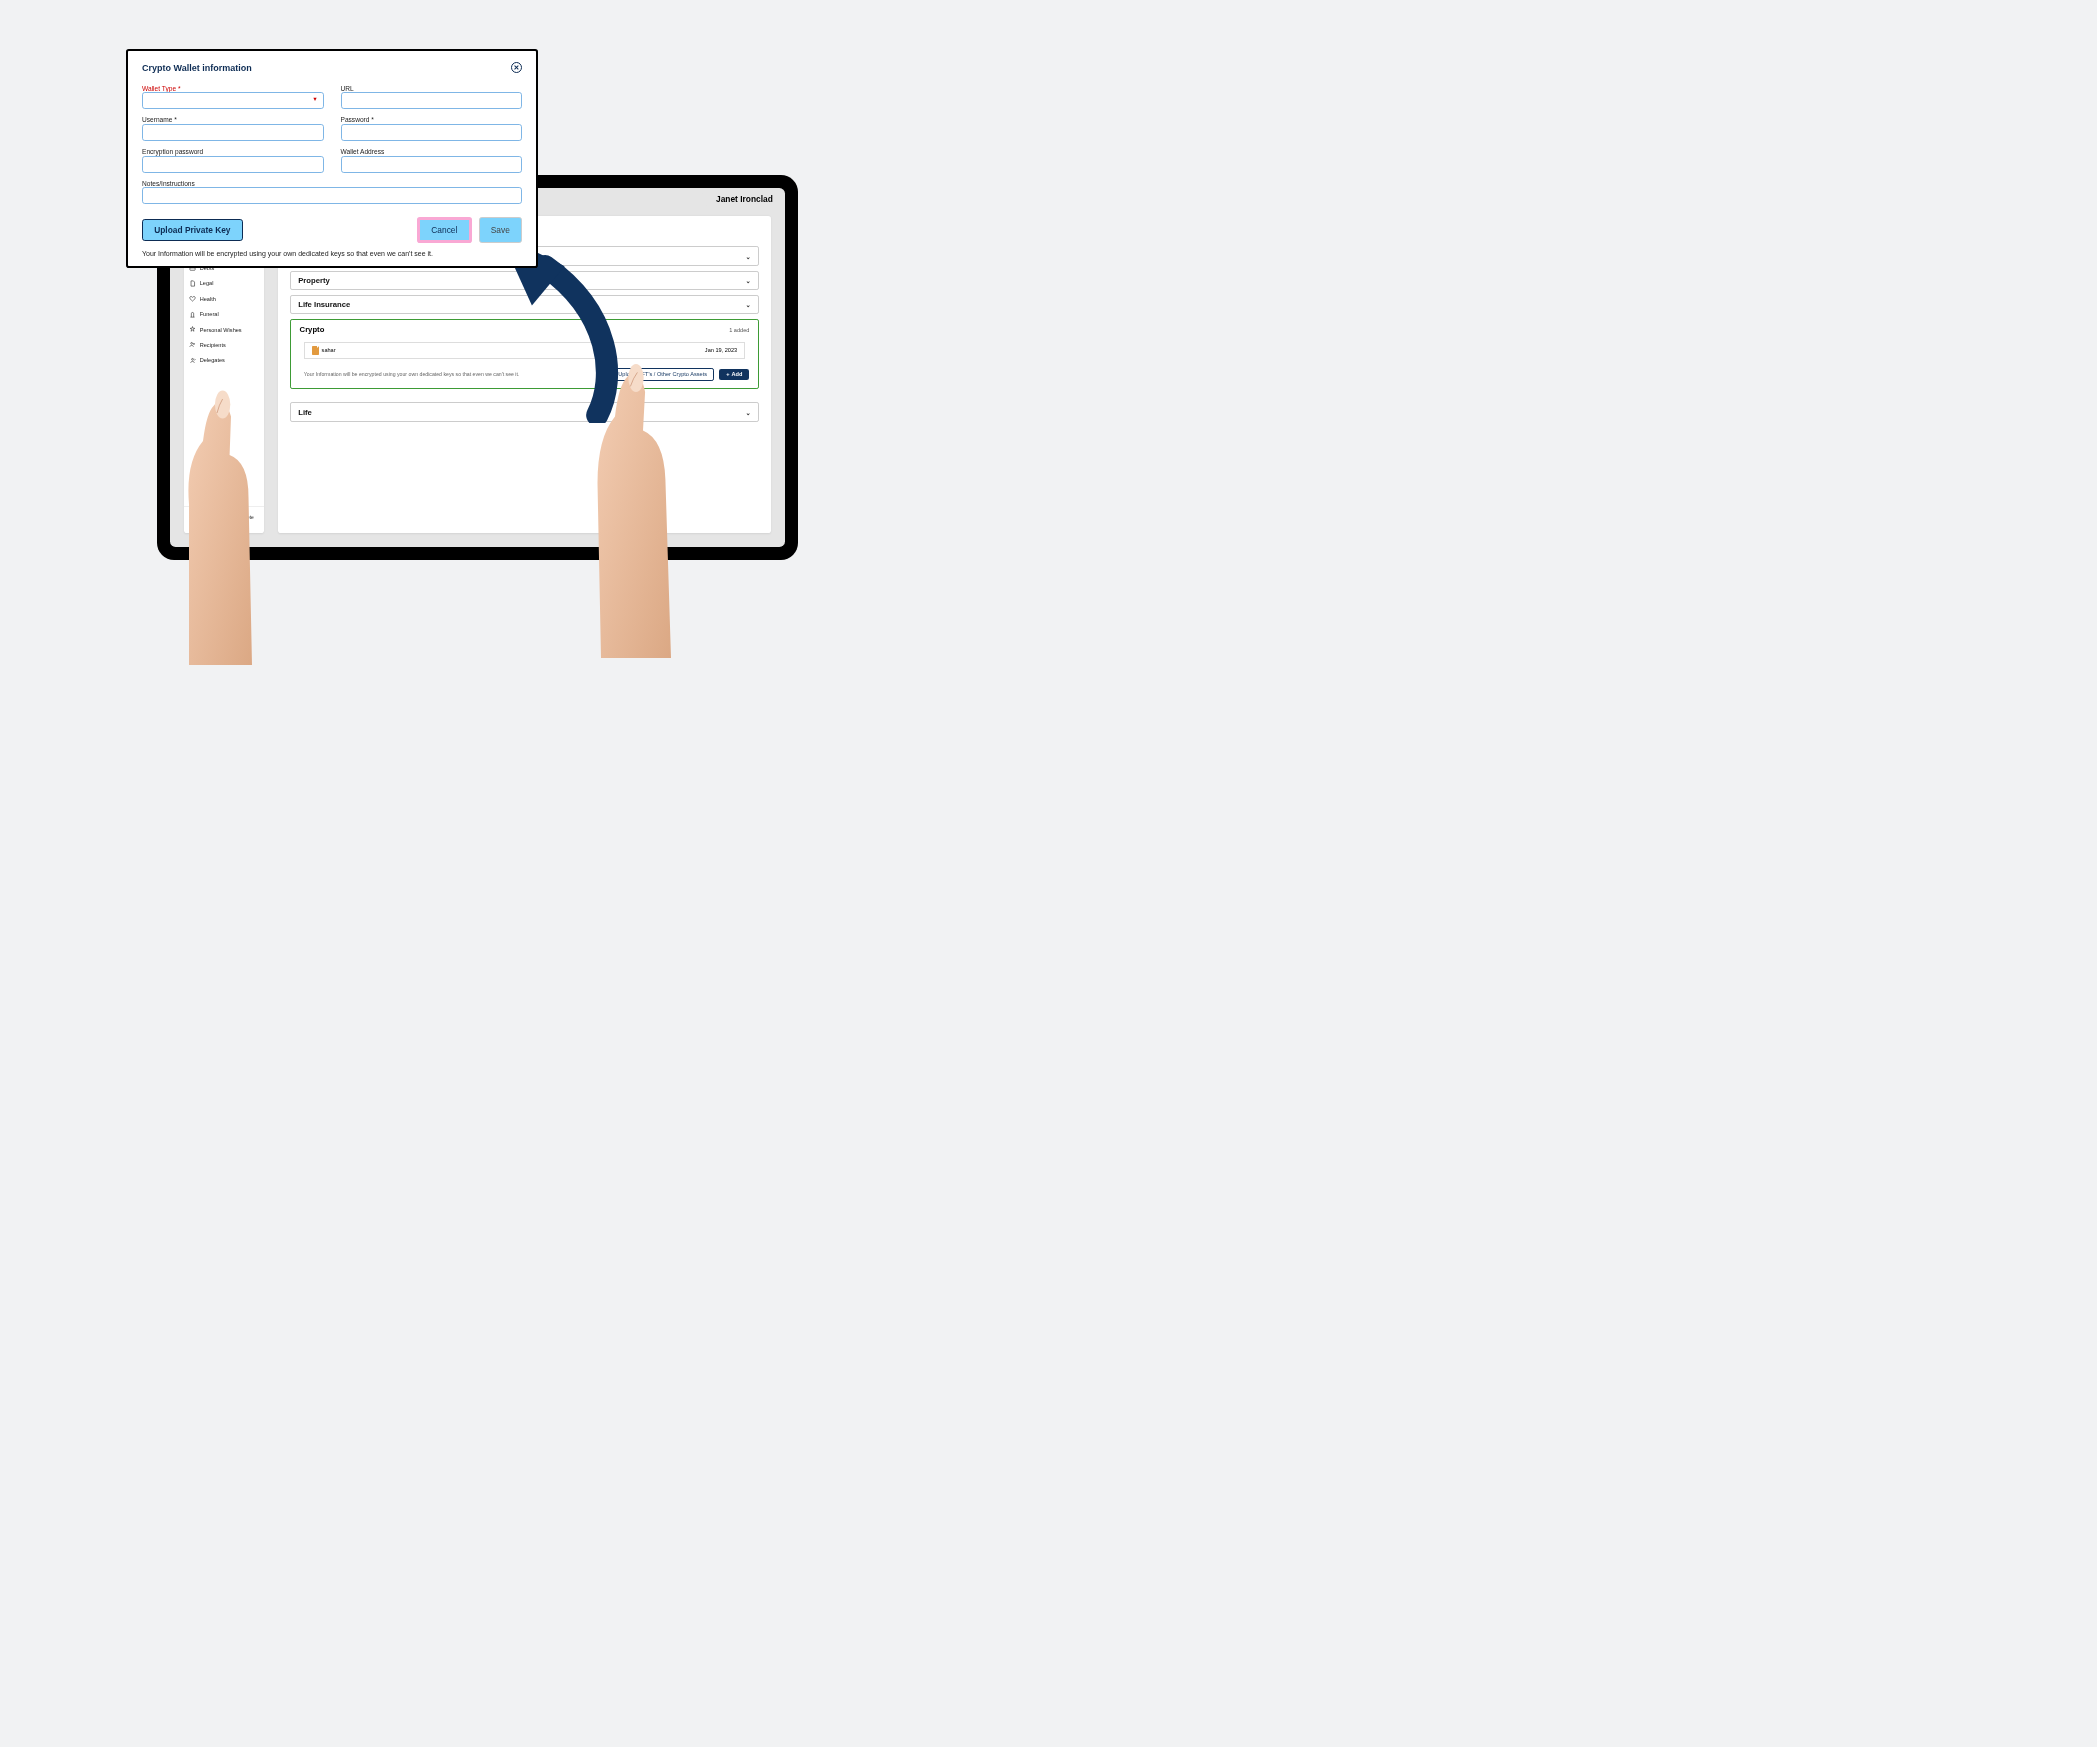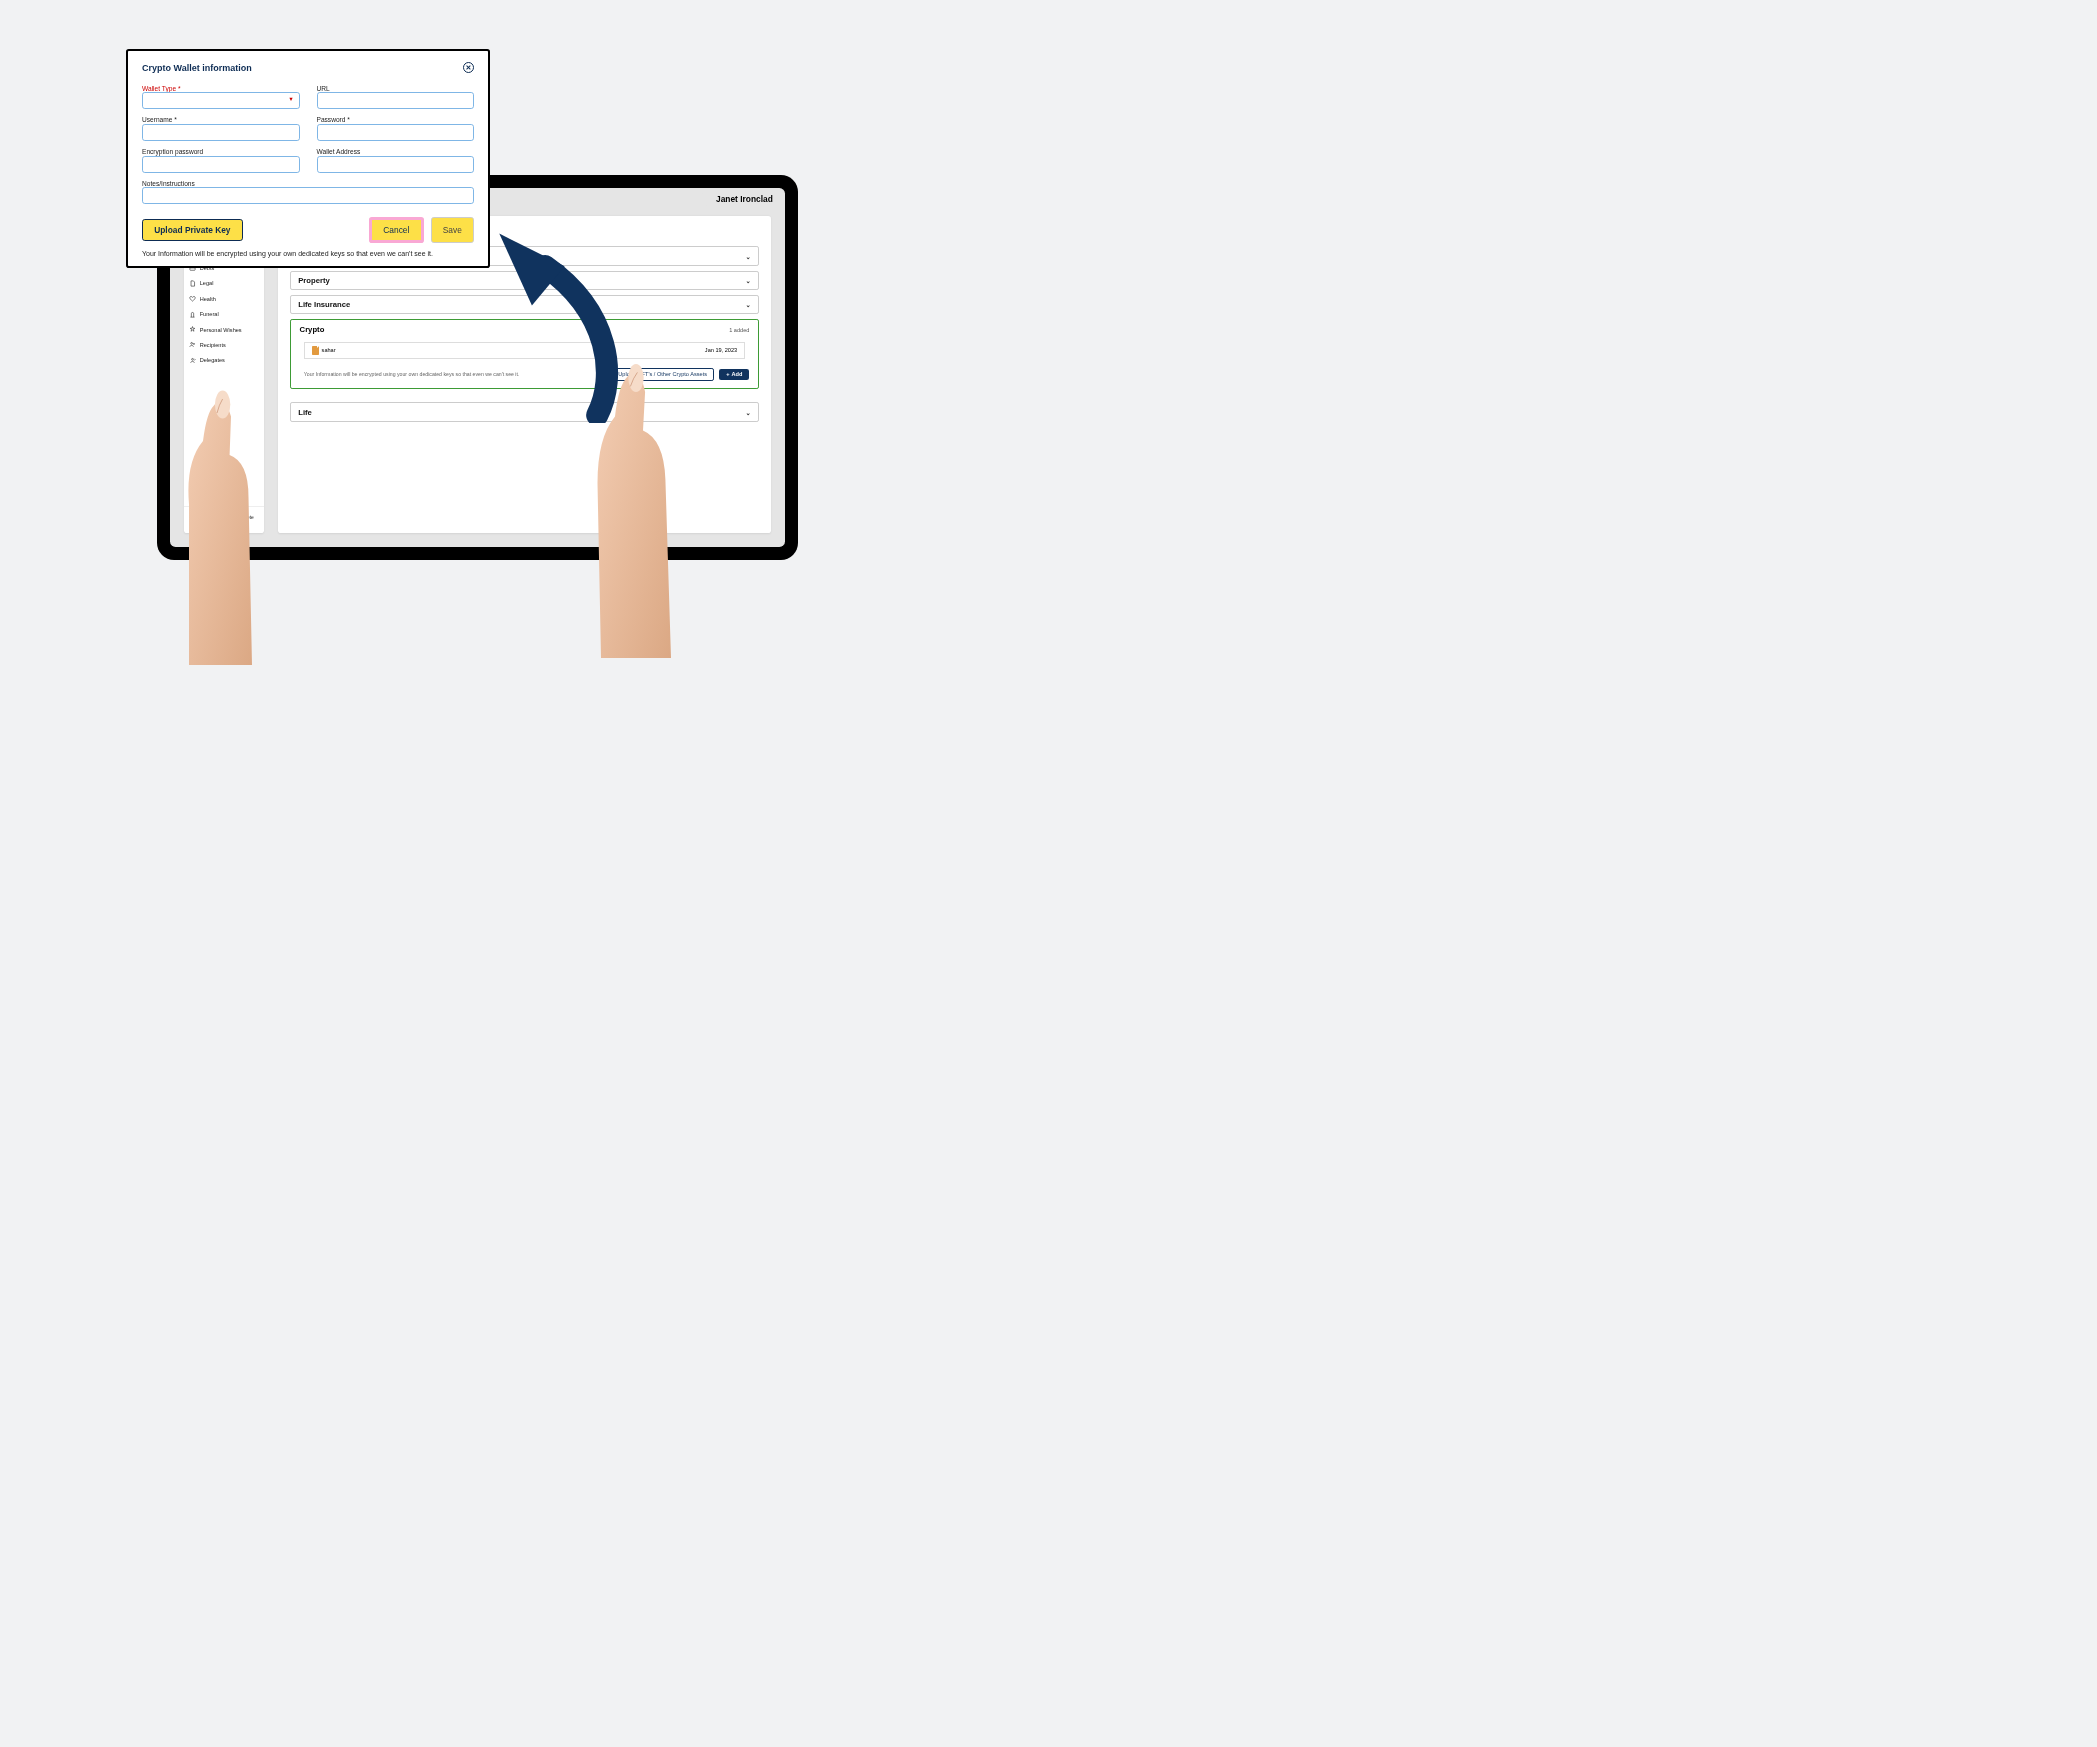--- a/index.html
+++ b/index.html
@@ -70,40 +70,40 @@
   .crypto-footer { display:flex; align-items:center; padding:2.8px 8.4px 7px; gap:5.6px; font-size:5.2px; }
   .crypto-footer .info-text { flex:1; color:#666; padding-left:4.2px; }
   .btn-outline { border:0.7px solid #10335e; color:#10335e; background:#fff; padding:2.8px 5.6px; border-radius:2.1px; font-size:5.6px; display:inline-flex; align-items:center; gap:2.1px; cursor:pointer; }
   .btn-solid { background:#10335e; color:#fff; border:none; padding:2.8px 7px; border-radius:2.1px; font-size:5.6px; font-weight:bold; cursor:pointer; display:inline-flex; align-items:center; gap:2.1px; }
   .chev { font-size:6.3px; color:#333; }
 
   
   .modal {
     position:absolute;
     left:126px; top:49px;
-    width:364px;
+    width:412px;
     background:#fff;
     border:2.8px solid #000;
     border-radius:2.8px;
     padding: 11.2px 14px 9.8px;
     z-index:50;
   }
   .modal-head { display:flex; justify-content:space-between; align-items:center; margin-bottom:11.2px; }
   .modal-title { font-weight:bold; font-size:9px; color:#0d2c54; }
   .close-ico { width:11.2px; height:11.2px; border:1.4px solid #0d2c54; border-radius:50%; display:flex; align-items:center; justify-content:center; font-size:7px; color:#0d2c54; cursor:pointer; font-weight:bold; }
   .form-grid { display:grid; grid-template-columns:1fr 1fr; gap:7px 17px; }
   .form-field.full { grid-column:1 / -1; }
   .field-label { font-size:6.6px; color:#222; margin-bottom:0.7px; display:block; }
   .field-label.req { color:#c00; }
   .field-input { width:100%; height:17px; border:0.7px solid #7fb6e6; border-radius:2.8px; background:#fff; padding:0 4.2px; font-size:7px; }
   .field-select { position:relative; }
   .field-select::after { content:'▼'; position:absolute; right:5.6px; top:3.5px; font-size:5.6px; color:#c00; }
   .modal-actions { display:flex; justify-content:space-between; align-items:center; margin-top:12.6px; }
   .modal-actions .right { display:flex; gap:7px; }
-  .mbtn { padding:4.9px 11.2px; border-radius:2.8px; font-size:8.4px; cursor:pointer; background:#fde047; }
+  .mbtn { padding:4.9px 11.2px; border-radius:2.8px; font-size:8.4px; cursor:pointer; background:#7dd3fc; }
   .mbtn.upload { border:1px solid #0d2c54; color:#0d2c54; font-weight:600; }
   .mbtn.cancel { border:3px solid #f9a8d4; color:#0d2c54; }
   .mbtn.save { border:0.7px solid #ccc; color:#444; }
   .modal-note { font-size:7px; color:#222; margin-top:7px; }
 
   
   .big-arrow {
     position:absolute;
     left:447px; top:227px;
     width:196px; height:196px;

